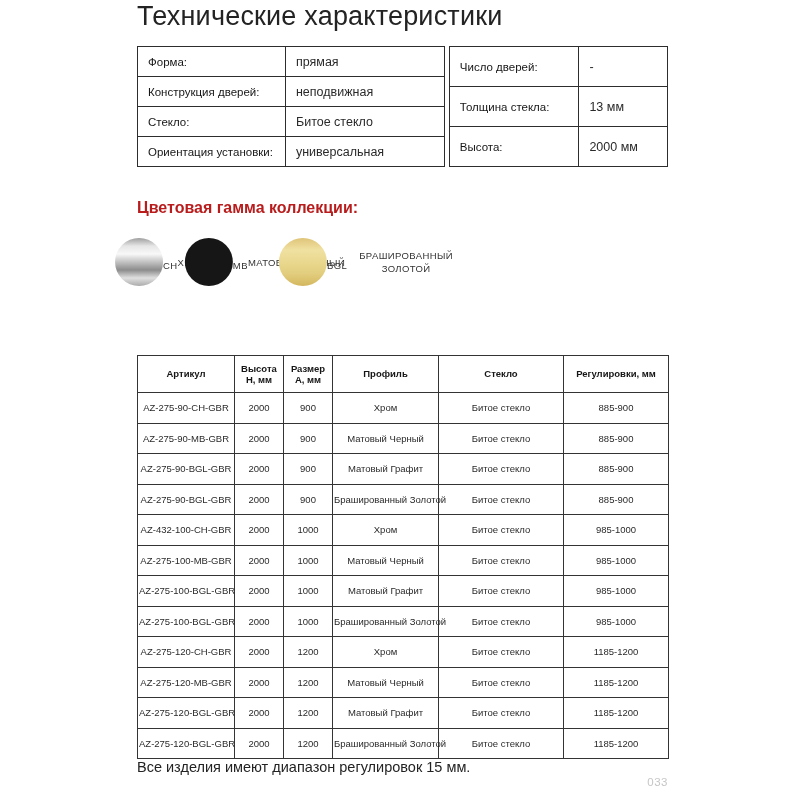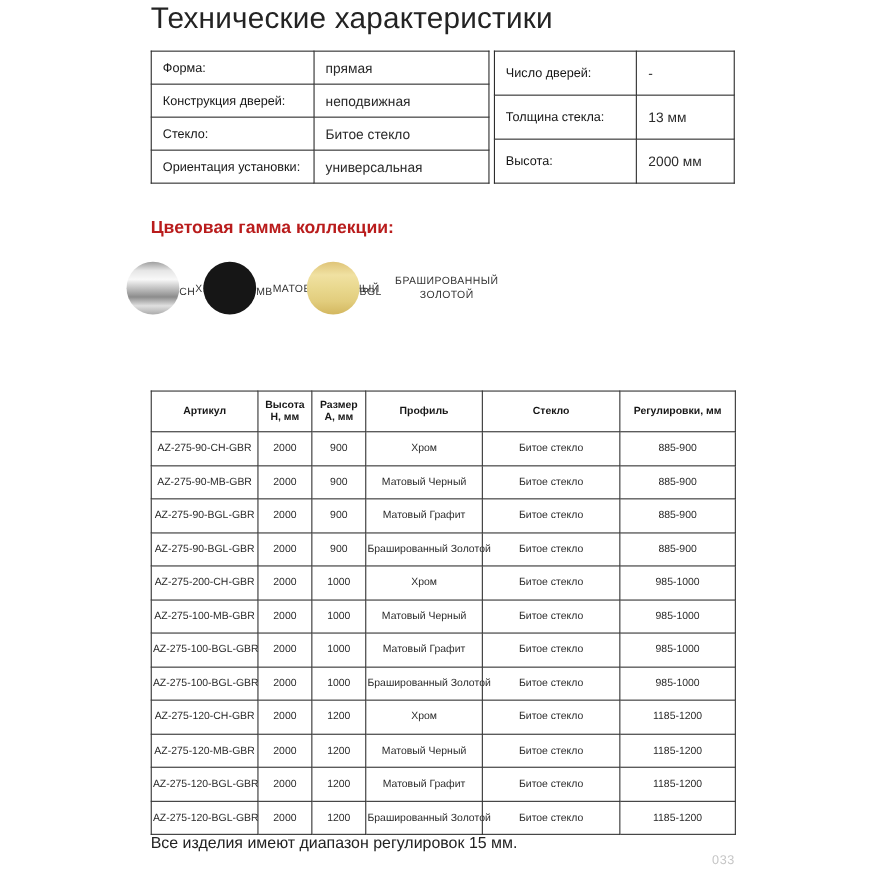--- a/index.html
+++ b/index.html
@@ -183,21 +183,21 @@
           </tr>
           <tr>
             <td>AZ-275-90-BGL-GBR</td>
             <td>2000</td>
             <td>900</td>
             <td>Брашированный Золотой</td>
             <td>Битое стекло</td>
             <td>885-900</td>
           </tr>
           <tr>
-            <td>AZ-275-200-CH-GBR</td>
+            <td>AZ-432-100-CH-GBR</td>
             <td>2000</td>
             <td>1000</td>
             <td>Хром</td>
             <td>Битое стекло</td>
             <td>985-1000</td>
           </tr>
           <tr>
             <td>AZ-275-100-MB-GBR</td>
             <td>2000</td>
             <td>1000</td>

